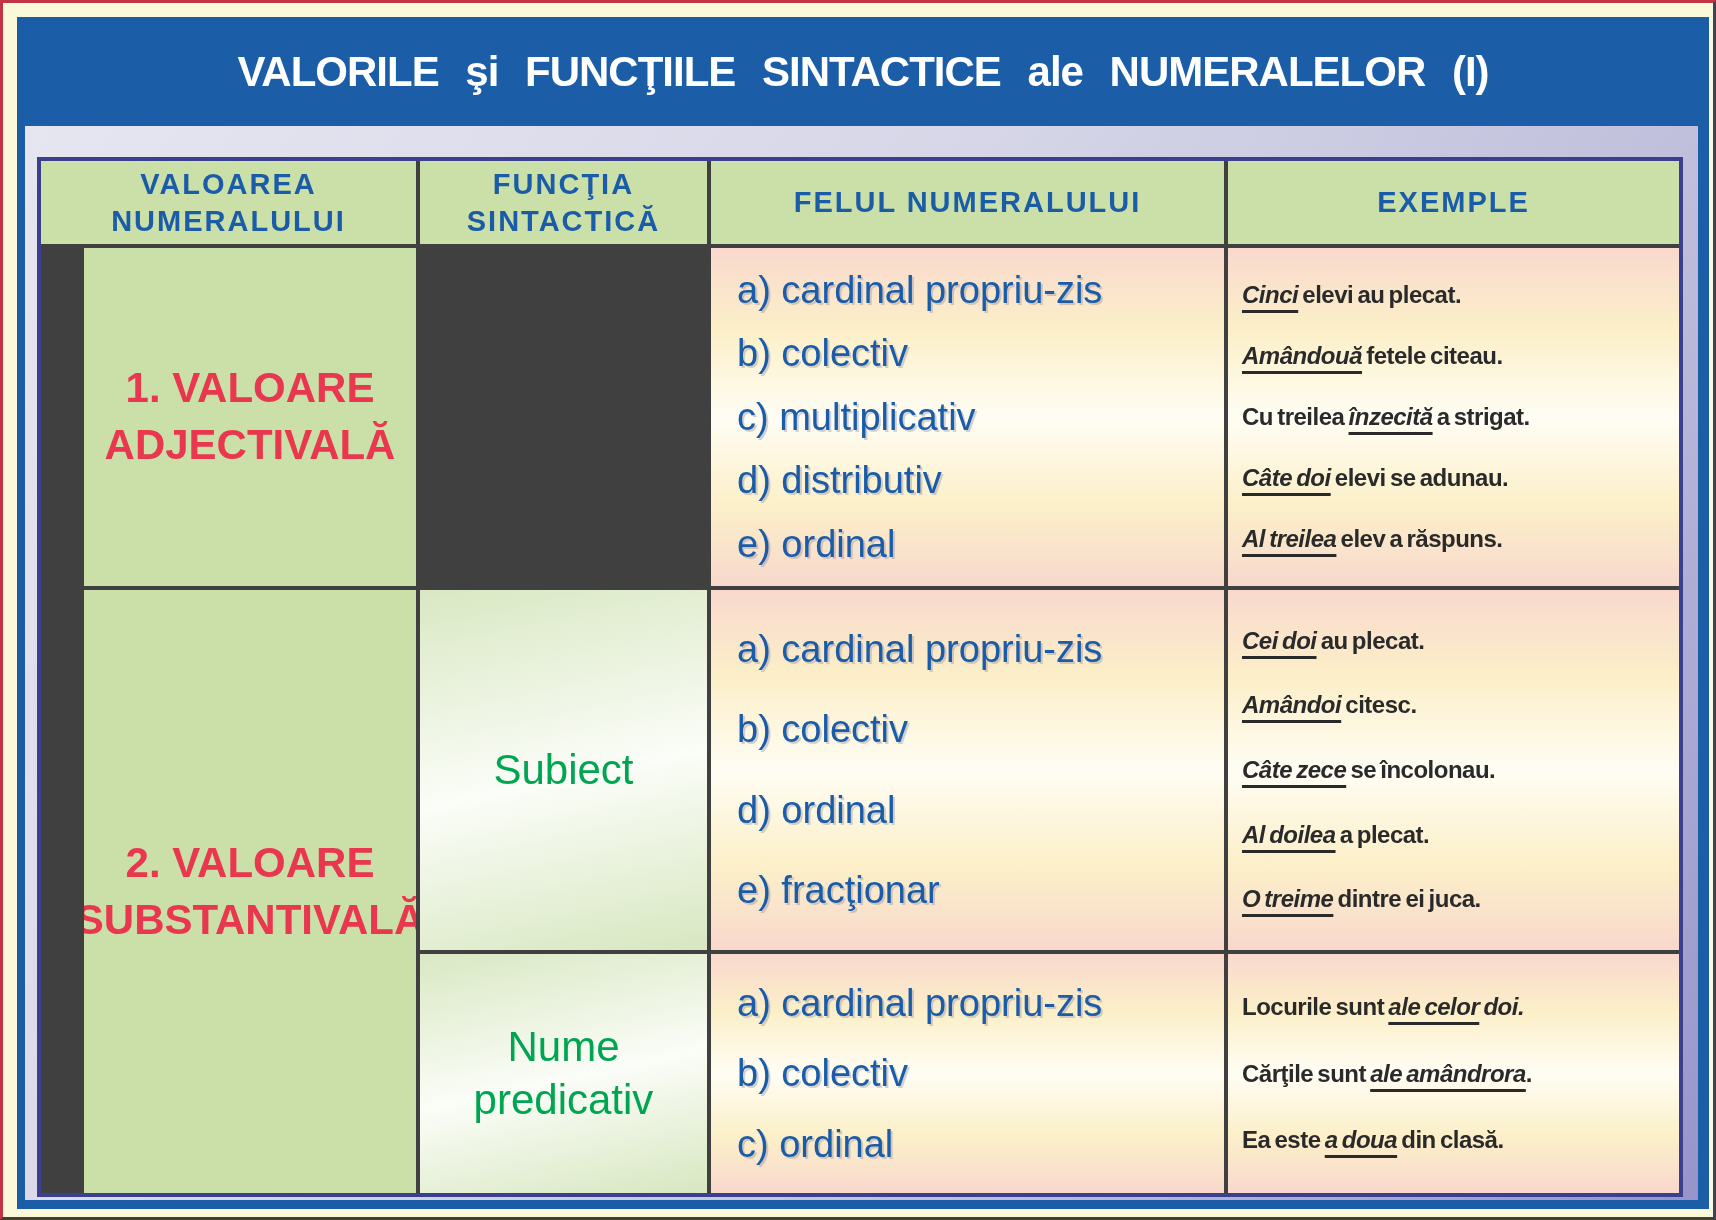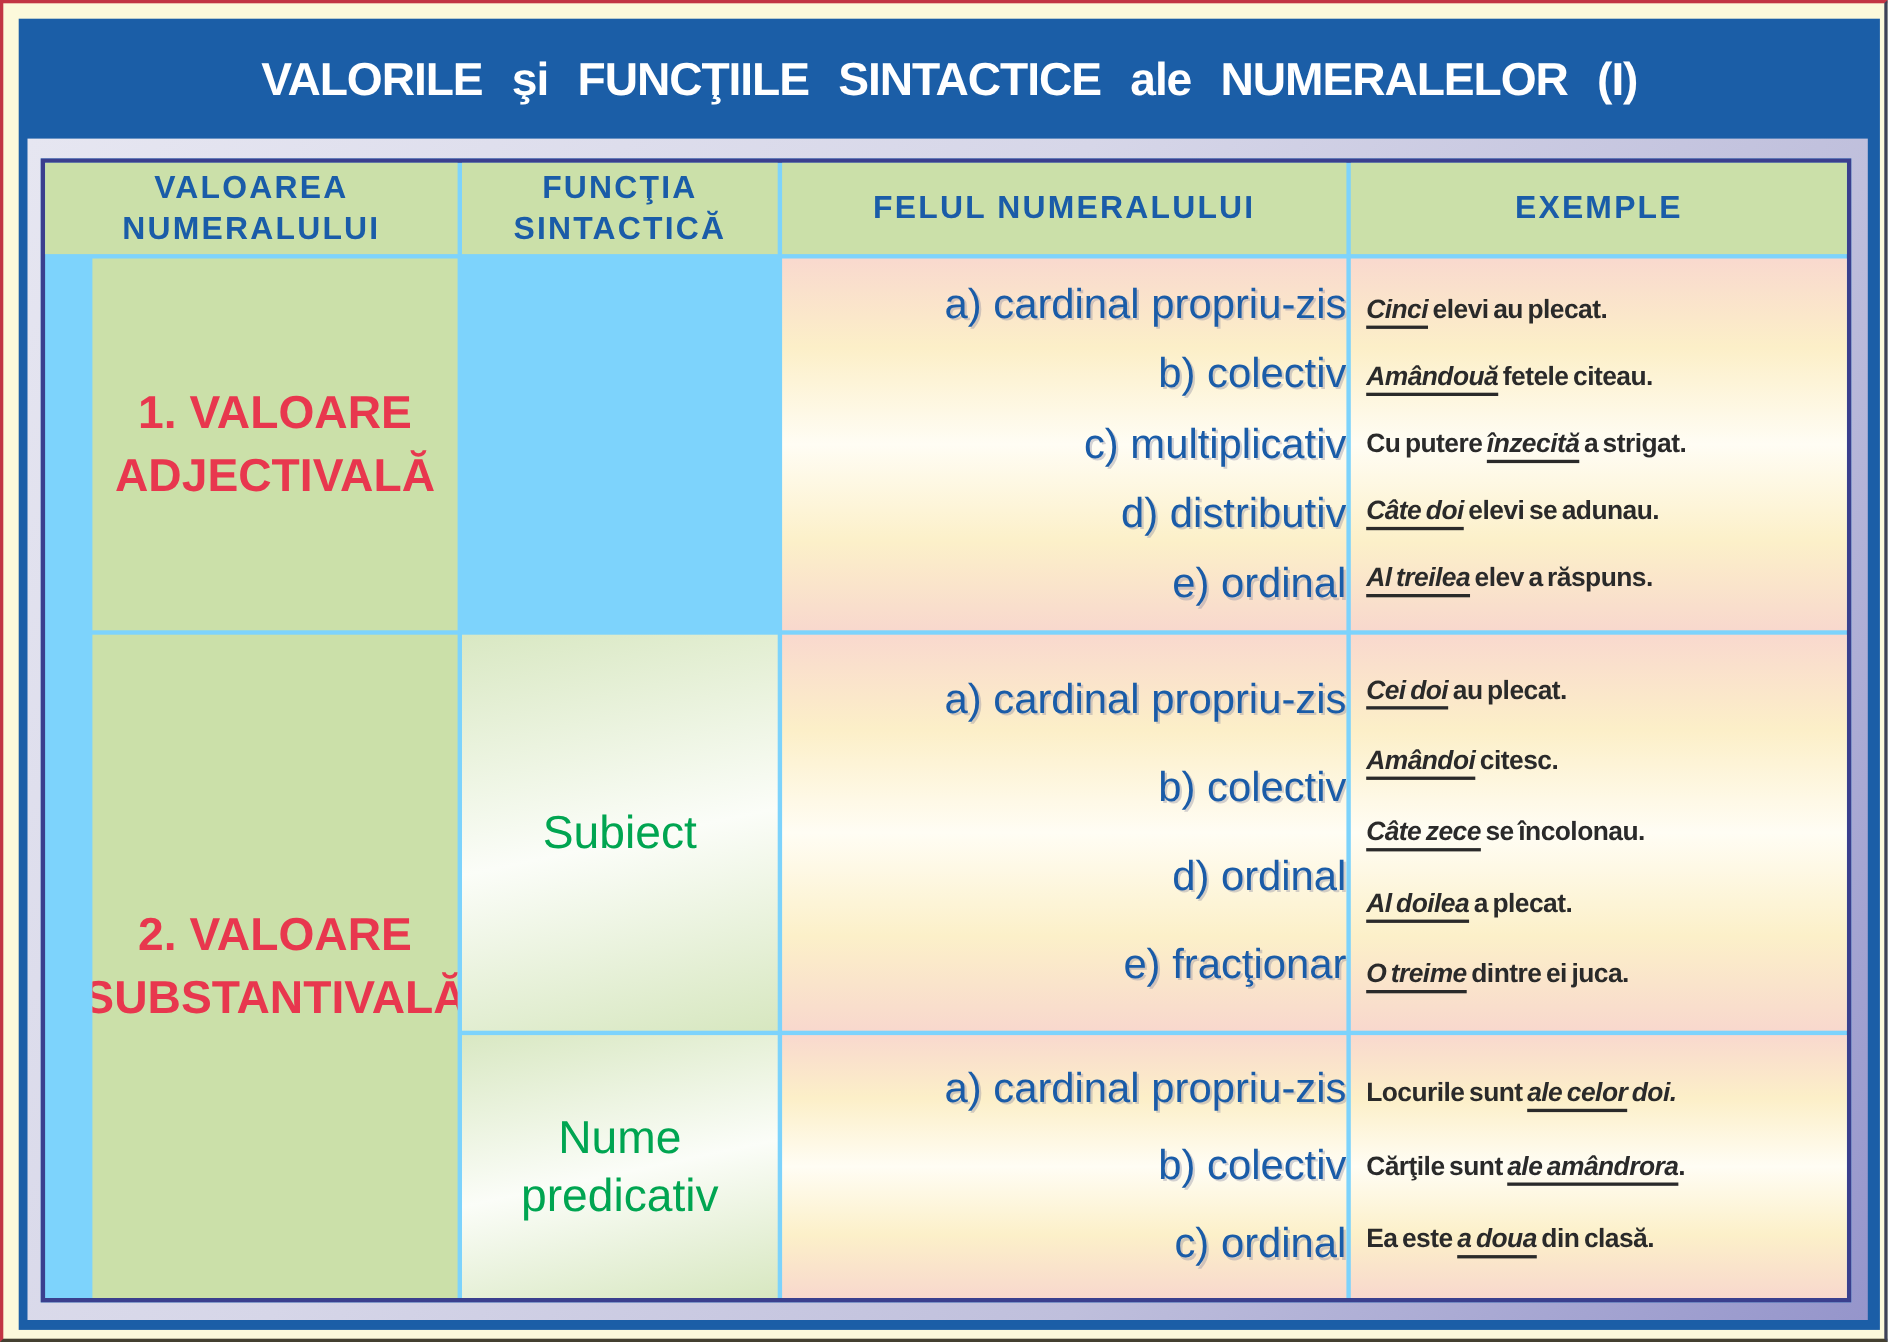--- a/index.html
+++ b/index.html
@@ -25,44 +25,44 @@
   }
   .title-banner .t{
     color:#FFFFFF;font-weight:bold;font-size:42px;letter-spacing:-1px;word-spacing:16px;
     white-space:nowrap;
   }
   .lavender{
     position:absolute;left:22px;top:123px;width:1673px;height:1074px;
     background:linear-gradient(125deg,#E6E6F1 0%,#D6D6E8 40%,#BFBFDC 70%,#9595CB 100%);
   }
   .grid{
-    position:absolute;left:34px;top:141px;width:1646px;height:1040px;
+    position:absolute;left:34px;top:154px;width:1646px;height:1040px;
     box-sizing:border-box;
-    background:#7dd3fc;
+    background:#404040;
     border:4px solid #3A3F8E;
     display:grid;
     grid-template-columns:375px 287px 513px 451px;
     grid-template-rows:83px 338px 360px 239px;
     gap:4px;
     grid-template-areas:
       "h1 h2 h3 h4"
       "v1 f1 k1 e1"
       "v2 f2 k2 e2"
       "v2 f3 k3 e3";
   }
   .cell{box-sizing:border-box;overflow:hidden;}
   .green{background:#CBE0A9;}
   .c2{background:linear-gradient(168deg,#D9E8C3 0%,#FBFDF8 52%,#D7E7C0 100%);}
   .warm{background:linear-gradient(180deg,#F9D9CE 0%,#FCEFC8 24%,#FFFDF4 50%,#FCF0C9 76%,#F8D8CD 100%);}
   .center{display:flex;align-items:center;justify-content:center;text-align:center;white-space:pre-line;}
   .hdr{color:#1A5CA8;font-weight:bold;font-size:29px;letter-spacing:2px;line-height:1.25;}
   .val{color:#E8374E;font-weight:bold;font-size:42px;line-height:1.35;margin-left:43px;}
   .fn{color:#00A551;font-size:42px;line-height:1.25;}
   .list{display:flex;flex-direction:column;justify-content:space-evenly;align-items:flex-start;}
-  .kinds{padding-left:26px;align-items:flex-end;}
+  .kinds{padding-left:26px;}
   .kinds .line{
     color:#1A5CA8;font-size:38px;white-space:nowrap;
     text-shadow:2px 2px 0 rgba(130,130,155,.35);
   }
   .examples{padding-left:14px;}
   .examples .line{
     color:#2A2A2A;font-weight:bold;font-size:24px;letter-spacing:-0.5px;word-spacing:-2px;
     white-space:nowrap;
   }
   .seg-u{font-style:italic;text-decoration:underline;text-decoration-thickness:3px;text-underline-offset:7px;}
@@ -98,21 +98,21 @@
     <div class="cell warm list kinds k1">
         <div class="line">a) cardinal propriu-zis</div>
         <div class="line">b) colectiv</div>
         <div class="line">c) multiplicativ</div>
         <div class="line">d) distributiv</div>
         <div class="line">e) ordinal</div>
       </div>
     <div class="cell warm list examples e1">
         <div class="line"><span class="seg-u">Cinci</span><span class="seg-p"> elevi au plecat.</span></div>
         <div class="line"><span class="seg-u">Amândouă</span><span class="seg-p"> fetele citeau.</span></div>
-        <div class="line"><span class="seg-p">Cu putere </span><span class="seg-u">înzecită</span><span class="seg-p"> a strigat.</span></div>
+        <div class="line"><span class="seg-p">Cu treilea </span><span class="seg-u">înzecită</span><span class="seg-p"> a strigat.</span></div>
         <div class="line"><span class="seg-u">Câte doi</span><span class="seg-p"> elevi se adunau.</span></div>
         <div class="line"><span class="seg-u">Al treilea</span><span class="seg-p"> elev a răspuns.</span></div>
       </div>
 
     <div class="cell green center val v2">2. VALOARE
 SUBSTANTIVALĂ</div>
 
     <div class="cell c2 center fn f2">Subiect</div>
     <div class="cell warm list kinds k2">
         <div class="line">a) cardinal propriu-zis</div>

